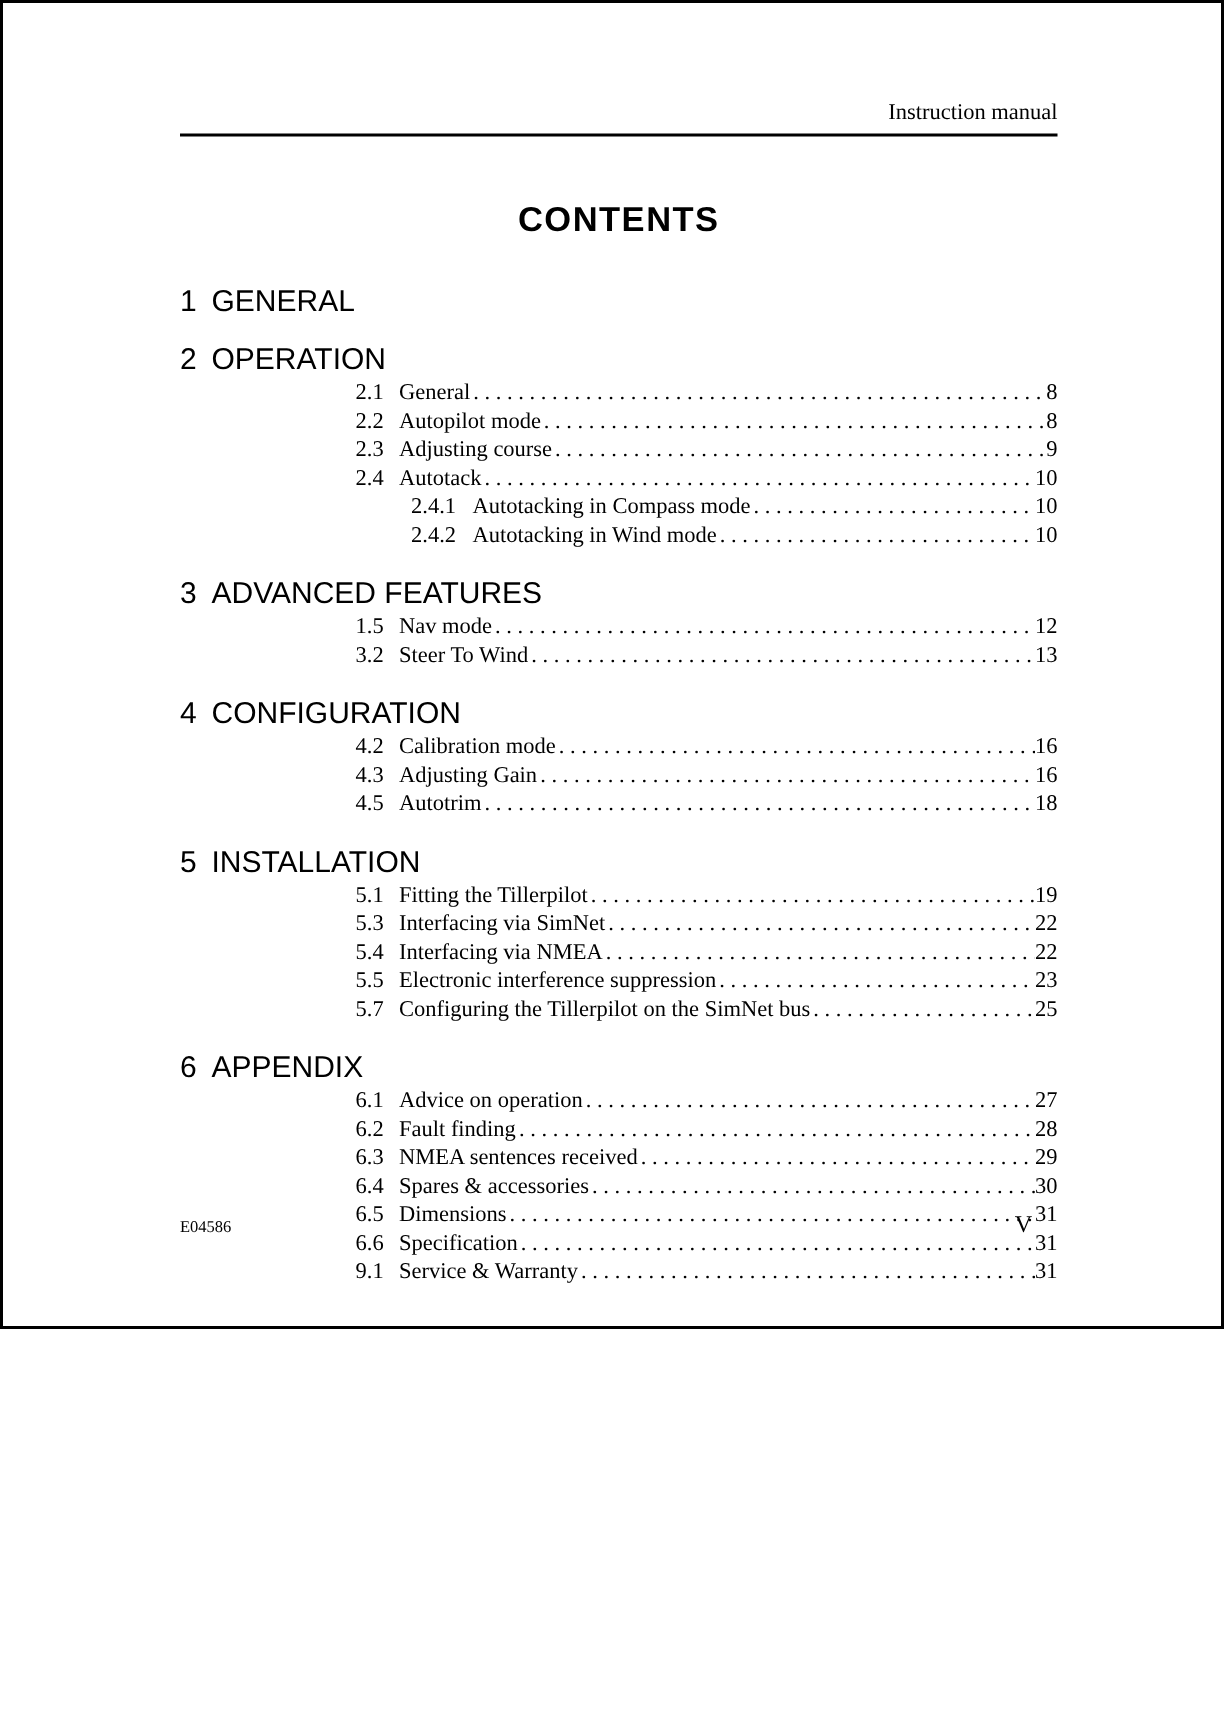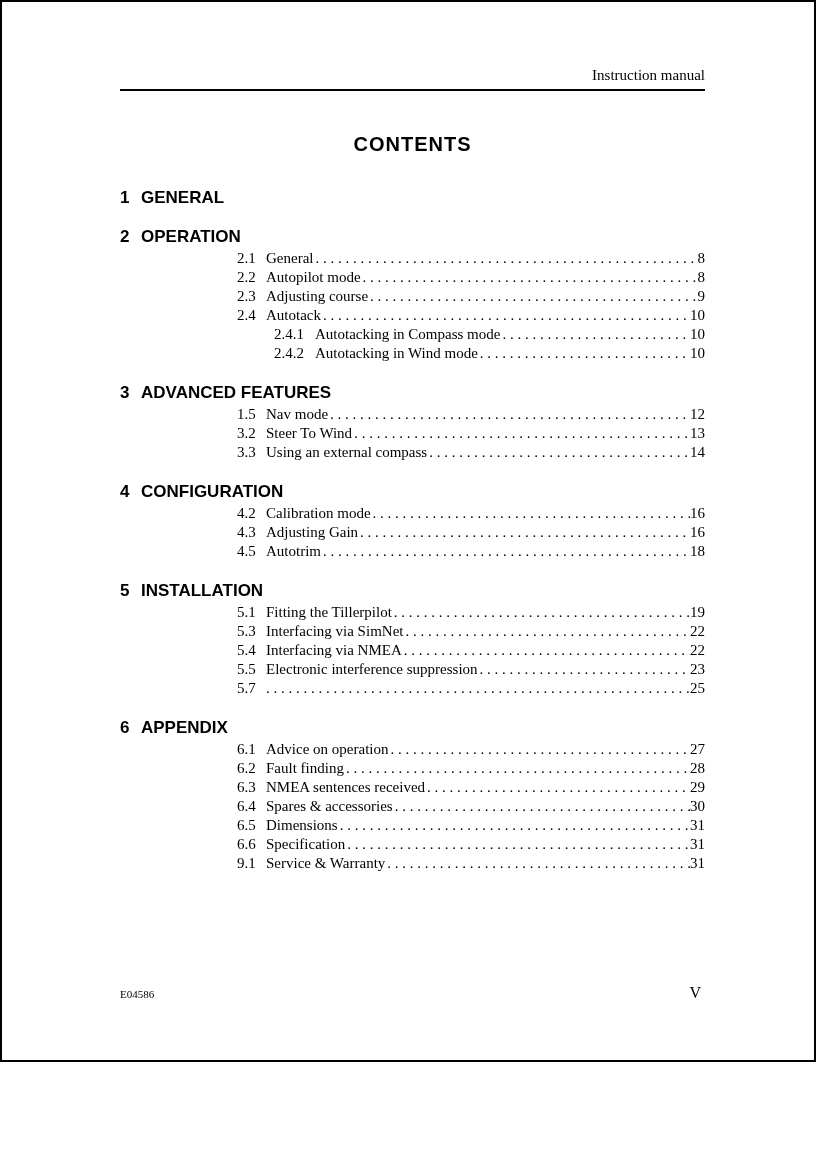--- a/index.html
+++ b/index.html
@@ -5,21 +5,21 @@
   * { margin: 0; padding: 0; box-sizing: border-box; }
   html, body { background: #ffffff; }
   body {
     font-family: "Liberation Serif", serif;
     color: #000;
     width: 816px;
   }
   .page {
     position: relative;
     width: 816px;
-    height: 1062px;
+    height: 886px;
     background: #fff;
     border: 2px solid #000;
     overflow: hidden;
   }
   .content {
     position: absolute;
     left: 118px;
     top: 0;
     width: 585px;
   }
@@ -30,32 +30,32 @@
     line-height: 18px;
   }
   .header-rule {
     border: none;
     border-top: 2px solid #000;
     margin-top: 5px;
   }
   .doc-title {
     font-family: "Liberation Sans", sans-serif;
     font-weight: bold;
-    font-size: 20px;
+    font-size: 23px;
     letter-spacing: 1px;
     text-align: center;
     margin-top: 42px;
   }
   #toc { margin-top: 32px; }
   section.toc-section { margin-top: 20px; }
   section.toc-section:first-child { margin-top: 0; }
   .sec-heading {
     font-family: "Liberation Sans", sans-serif;
-    font-weight: bold;
-    font-size: 17px;
+    font-weight: normal;
+    font-size: 20px;
     line-height: 19px;
     margin-bottom: 3px;
     white-space: nowrap;
   }
   .sec-num { display: inline-block; min-width: 21px; }
   .entries {
     padding-left: 117px;
     font-size: 15px;
   }
   .entry {
@@ -74,21 +74,21 @@
   }
   .dots::after {
     content: ". . . . . . . . . . . . . . . . . . . . . . . . . . . . . . . . . . . . . . . . . . . . . . . . . . . . . . . . . . . . . . . . . . . . . . . . . . . . . . . . . . . . . . . . . . . . . . . . . . . . . . . . . . . . . . . .";
   }
   .pagenum { flex: none; }
   .entry.sub { padding-left: 37px; align-items: flex-end; }
   .entry.sub .entry-num { min-width: 41px; }
   .footer {
     position: absolute;
     left: 118px;
-    right: 113px;
+    right: 126px;
     bottom: 58px;
     display: flex;
     justify-content: space-between;
     align-items: baseline;
   }
   .footer-left { font-size: 11px; }
   .footer-right { font-size: 16px; }
 </style>
 </head>
 <body>
@@ -171,26 +171,20 @@
     <span class="pagenum">12</span>
   </div>
 
   <div class="entry">
     <span class="entry-num">3.2</span>
     <span class="entry-title">Steer To Wind</span>
     <span class="dots"></span>
     <span class="pagenum">13</span>
   </div>
 
-  <div class="entry">
-    <span class="entry-num">3.3</span>
-    <span class="entry-title">Using an external compass</span>
-    <span class="dots"></span>
-    <span class="pagenum">14</span>
-  </div>
 </div>
   </section>
 
   <section class="toc-section">
     <div class="sec-heading">
       <span class="sec-num">4</span><span class="sec-title">CONFIGURATION</span>
     </div>
     <div class="entries">
 
   <div class="entry">
@@ -247,20 +241,21 @@
   <div class="entry">
     <span class="entry-num">5.5</span>
     <span class="entry-title">Electronic interference suppression</span>
     <span class="dots"></span>
     <span class="pagenum">23</span>
   </div>
 
 
   <div class="entry">
     <span class="entry-num">5.7</span>
+    <span class="entry-title">Configuring the Tillerpilot on the SimNet bus</span>
     <span class="dots"></span>
     <span class="pagenum">25</span>
   </div>
 </div>
   </section>
 
   <section class="toc-section">
     <div class="sec-heading">
       <span class="sec-num">6</span><span class="sec-title">APPENDIX</span>
     </div>

